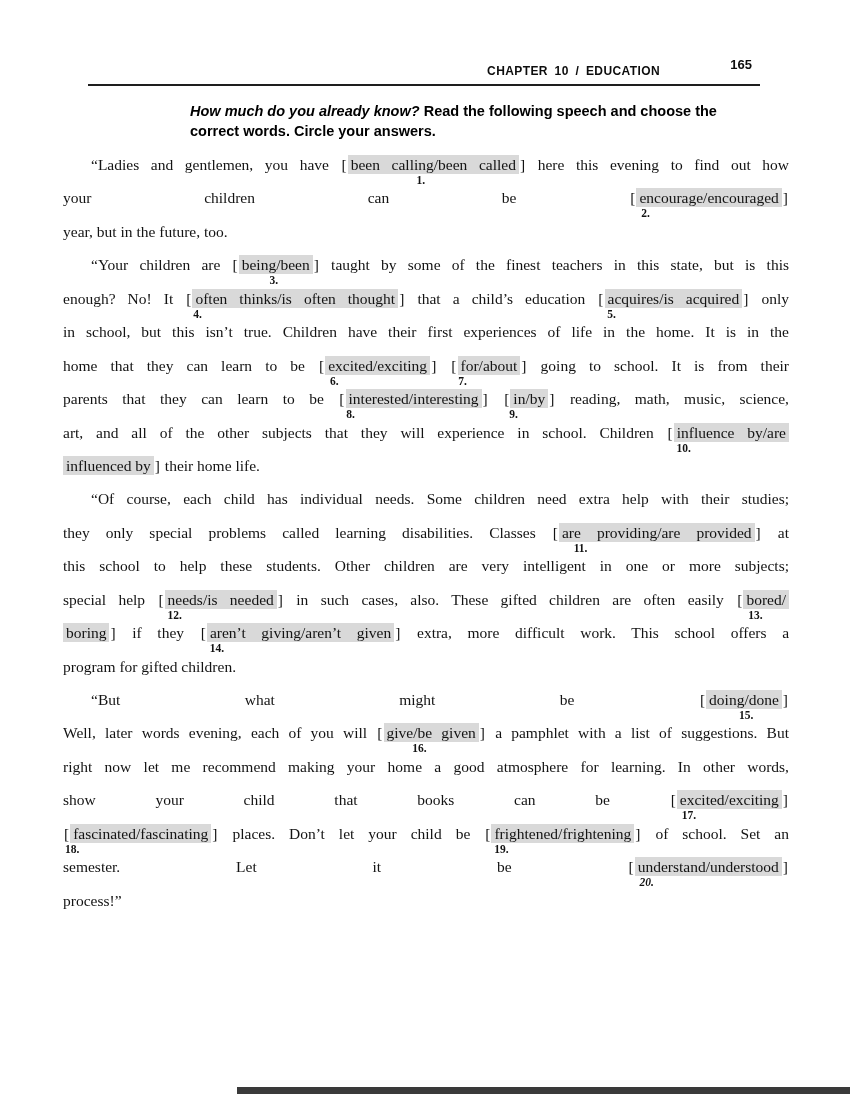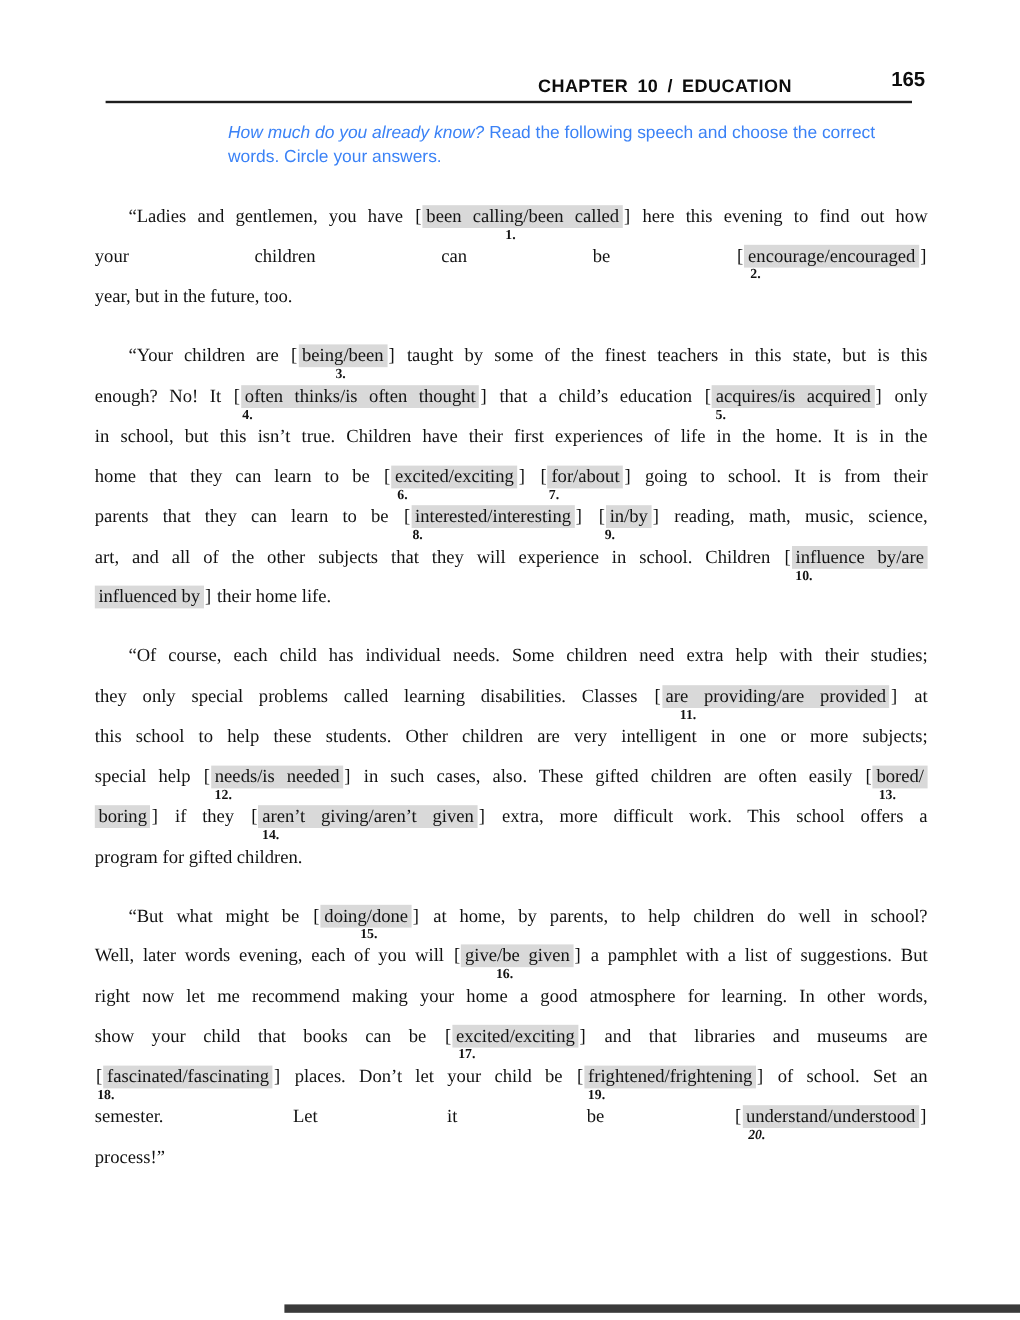--- a/index.html
+++ b/index.html
@@ -1,29 +1,29 @@
 <!DOCTYPE html>
 <html><head>
 <meta charset="utf-8">
 <style>
   html,body{margin:0;padding:0;background:#fff;}
   .page{position:relative;width:850px;height:1100px;background:#ffffff;overflow:hidden;
         font-family:"Liberation Serif",serif;color:#131313;}
   .chapter{position:absolute;top:64px;left:400px;width:260px;text-align:right;
-           font-family:"Liberation Sans",sans-serif;font-weight:bold;font-size:15px;
+           font-family:"Liberation Sans",sans-serif;font-weight:bold;font-size:12px;
            letter-spacing:.4px;word-spacing:3px;color:#0d0d0d;}
-  .pageno{position:absolute;top:57px;left:709px;width:62px;text-align:right;
-          font-family:"Liberation Sans",sans-serif;font-weight:bold;font-size:17px;color:#0d0d0d;}
+  .pageno{position:absolute;top:57px;left:690px;width:62px;text-align:right;
+          font-family:"Liberation Sans",sans-serif;font-weight:bold;font-size:13px;color:#0d0d0d;}
   .rule{position:absolute;top:84px;left:88px;width:672px;height:2px;background:#1e1e1e;}
   .instructions{position:absolute;top:102px;left:190px;width:556px;
-                font-family:"Liberation Sans",sans-serif;font-weight:normal;font-size:14.5px;
-                line-height:19.5px;color:#3b82f6;}
+                font-family:"Liberation Sans",sans-serif;font-weight:bold;font-size:14.5px;
+                line-height:19.5px;color:#000000;}
   .instructions .lead{font-style:italic;}
   .speech{position:absolute;top:148px;left:63px;width:726px;font-size:15.5px;line-height:33.45px;}
-  .para{margin:16px;}
+  .para{margin:0;}
   .line{text-align:justify;text-align-last:justify;height:33.45px;}
   .line.nojust{text-align-last:left;}
   .line.indent{text-indent:28px;}
   .choice{position:relative;}
   .opts{background:#d9d9d9;padding:1px 3px;}
   .br{padding:0 1px;}
   .num{position:absolute;top:19px;font-size:11.5px;font-weight:bold;line-height:11px;
        letter-spacing:0;color:#131313;white-space:nowrap;}
   .bar{position:absolute;left:237px;top:1087px;width:613px;height:7px;background:#3a3a3a;}
 </style>
@@ -52,23 +52,23 @@
       </div>
       <div class="para">
         <div class="line indent"><span>“Of course, each child has individual needs. Some children need extra help with their studies;</span></div>
         <div class="line"><span>they only special problems called learning disabilities. Classes </span><span class="choice"><span class="br">[</span><span class="opts">are providing/are provided</span><span class="br">]</span><span class="num" style="left: 22px;">11.</span></span><span> at</span></div>
         <div class="line"><span>this school to help these students. Other children are very intelligent in one or more subjects;</span></div>
         <div class="line"><span>special help </span><span class="choice"><span class="br">[</span><span class="opts">needs/is needed</span><span class="br">]</span><span class="num" style="left: 10px;">12.</span></span><span> in such cases, also. These gifted children are often easily </span><span class="choice"><span class="br">[</span><span class="opts">bored/</span><span class="num" style="left: 12px;">13.</span></span></div>
         <div class="line"><span class="choice"><span class="opts">boring</span><span class="br">]</span></span><span> if they </span><span class="choice"><span class="br">[</span><span class="opts">aren’t giving/aren’t given</span><span class="br">]</span><span class="num" style="left: 10px;">14.</span></span><span> extra, more difficult work. This school offers a</span></div>
         <div class="line nojust"><span>program for gifted children.</span></div>
       </div>
       <div class="para">
-        <div class="line indent"><span>“But what might be </span><span class="choice"><span class="br">[</span><span class="opts">doing/done</span><span class="br">]</span><span class="num" style="left: 12px;">15.</span></span><span> at home, by parents, to help children do well in school?</span></div>
+        <div class="line indent"><span>“But what might be </span><span class="choice"><span class="br">[</span><span class="opts">doing/done</span><span class="br">]</span><span class="num" style="left: 12px;">15.</span></span></div>
         <div class="line"><span>Well, later words evening, each of you will </span><span class="choice"><span class="br">[</span><span class="opts">give/be given</span><span class="br">]</span><span class="num" style="left: 36px;">16.</span></span><span> a pamphlet with a list of suggestions. But</span></div>
         <div class="line"><span>right now let me recommend making your home a good atmosphere for learning. In other words,</span></div>
-        <div class="line"><span>show your child that books can be </span><span class="choice"><span class="br">[</span><span class="opts">excited/exciting</span><span class="br">]</span><span class="num" style="left: 12px;">17.</span></span><span> and that libraries and museums are</span></div>
+        <div class="line"><span>show your child that books can be </span><span class="choice"><span class="br">[</span><span class="opts">excited/exciting</span><span class="br">]</span><span class="num" style="left: 12px;">17.</span></span></div>
         <div class="line"><span class="choice"><span class="br">[</span><span class="opts">fascinated/fascinating</span><span class="br">]</span><span class="num" style="left: 2px;">18.</span></span><span> places. Don’t let your child be </span><span class="choice"><span class="br">[</span><span class="opts">frightened/frightening</span><span class="br">]</span><span class="num" style="left: 10px;">19.</span></span><span> of school. Set an</span></div>
         <div class="line"><span>semester. Let it be </span><span class="choice"><span class="br">[</span><span class="opts">understand/understood</span><span class="br">]</span><span class="num" style="left: 12px; font-style: italic;">20.</span></span></div>
         <div class="line nojust"><span>process!”</span></div>
       </div>
     </div>
   <div class="bar"></div>
 </div>
 
 </body></html>

